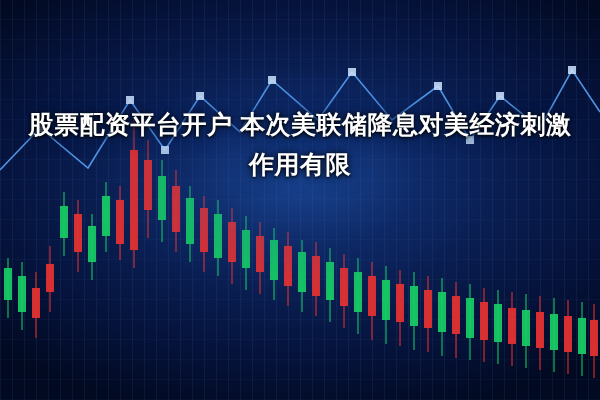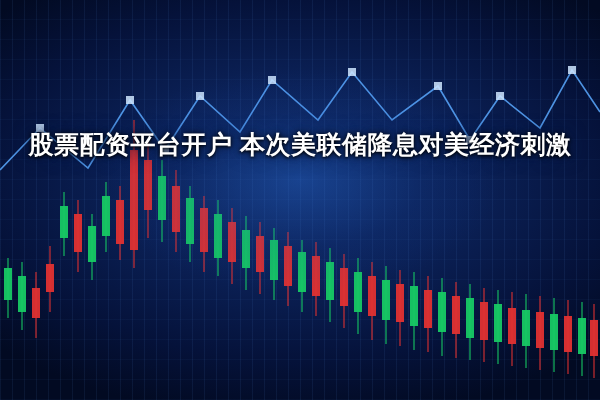--- a/index.html
+++ b/index.html
@@ -194,15 +194,16 @@
         <rect x="568" y="66" width="8" height="8" fill="#cfe6ff" opacity="0.85"></rect>
         <rect x="161" y="146" width="8" height="8" fill="#cfe6ff" opacity="0.85"></rect>
         <rect x="466" y="136" width="8" height="8" fill="#cfe6ff" opacity="0.85"></rect>
       </g>
   </svg>
 
   <div id="glow-center"></div>
 
   <div id="headline">
     <div class="line">股票配资平台开户 本次美联储降息对美经济刺激</div>
+    <div class="line">作用有限</div>
   </div>
 
 </div>
 
 </body></html>

